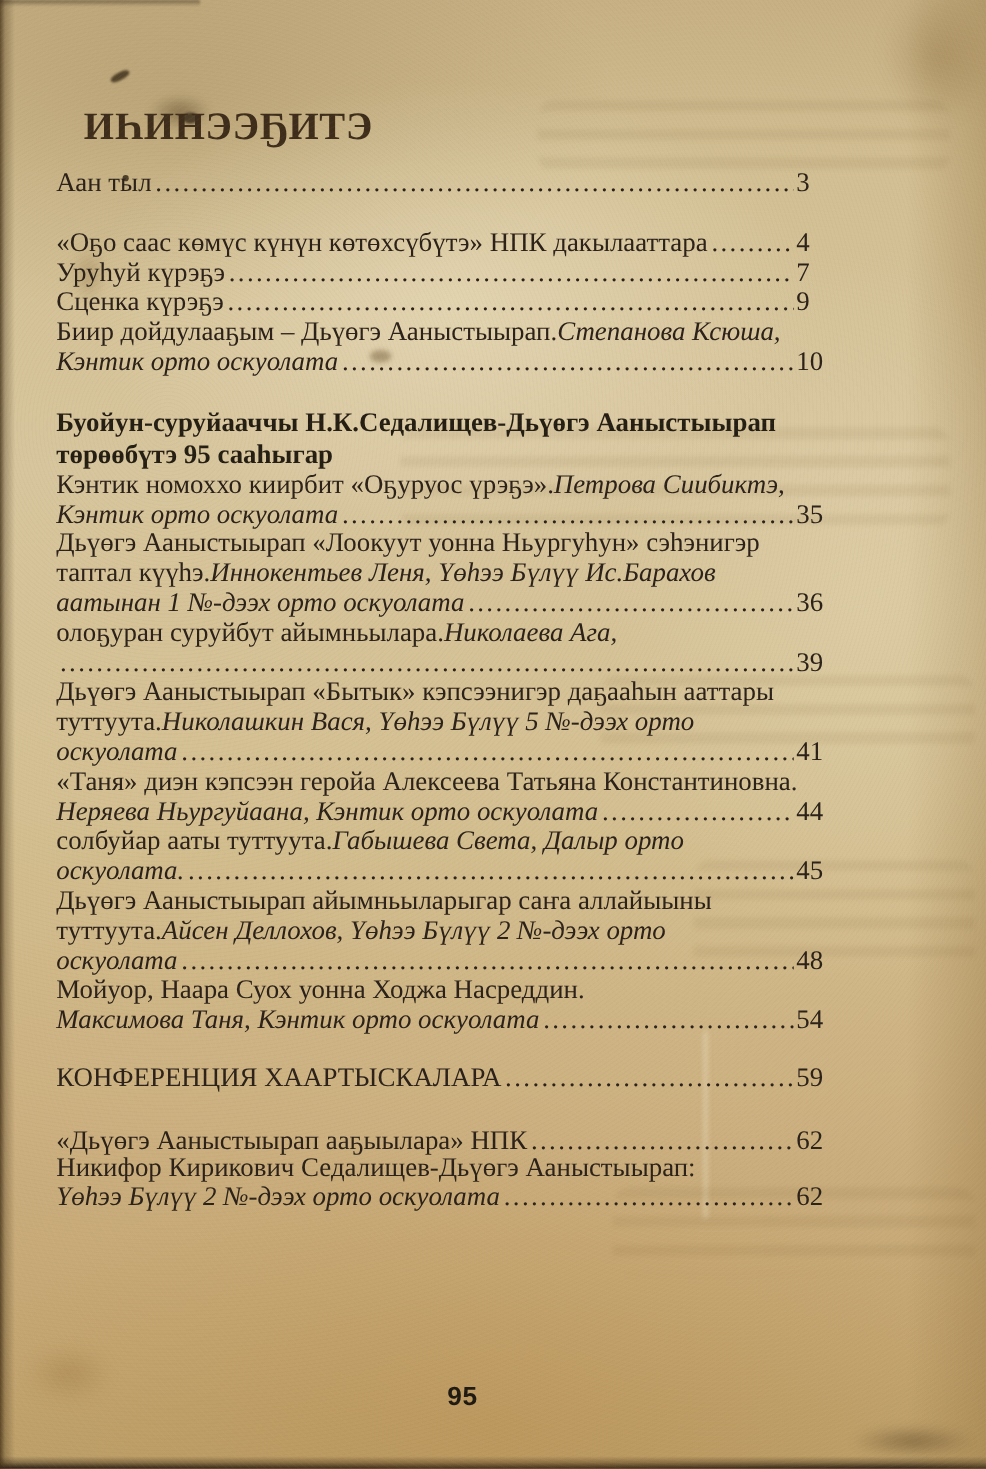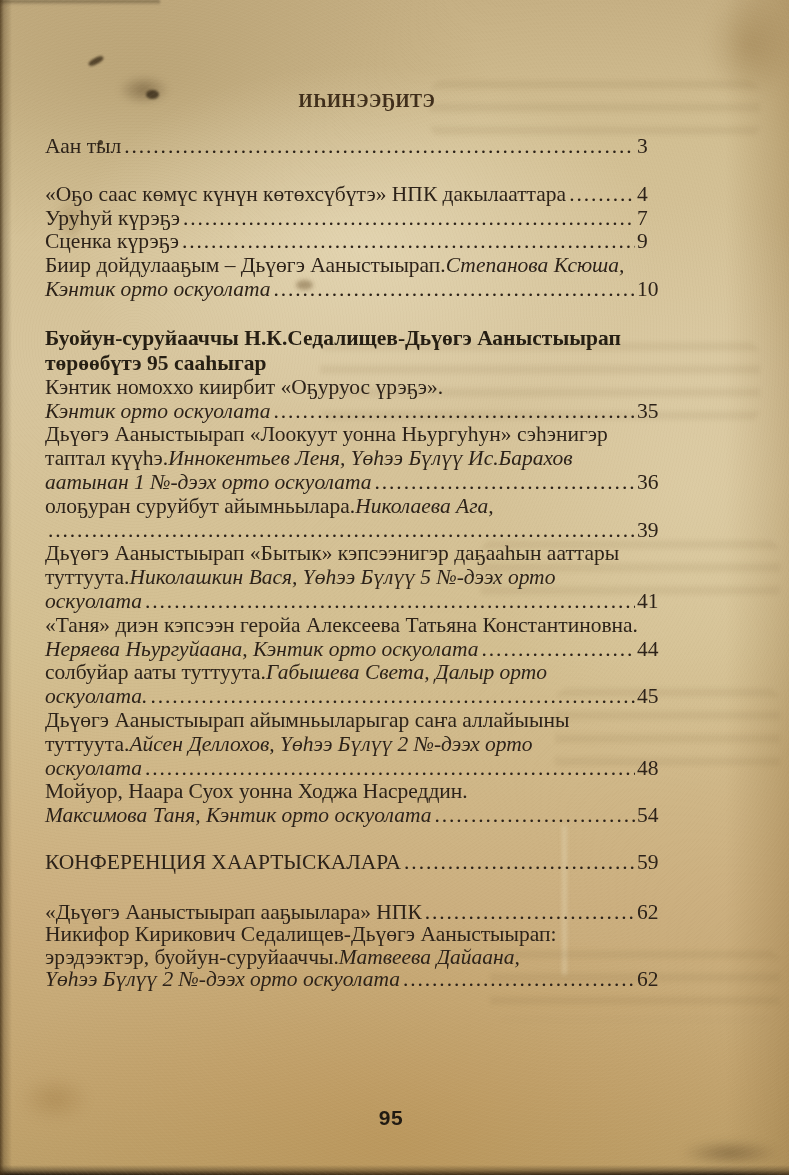--- a/index.html
+++ b/index.html
@@ -26,42 +26,42 @@
     position:absolute; inset:0; pointer-events:none; opacity:.5; z-index:4;
     background-image:
       repeating-radial-gradient(circle at 17% 29%, rgba(108,84,44,.05) 0 1px, rgba(0,0,0,0) 1px 3px),
       repeating-radial-gradient(circle at 73% 61%, rgba(236,226,198,.05) 0 1px, rgba(0,0,0,0) 1px 4px);
   }
   .content {
     position:absolute; left:45px; top:86px; width:622px; z-index:2;
     color:#2b2118; font-size:21.5px; line-height:23.8px;
   }
   h1.title {
-    margin:0; padding-left:22px; text-align:center;
-    font-size:18px; line-height:30px; font-weight:700; letter-spacing:.6px; color:#3e2d1a;
+    margin:0; padding-left:22px; text-align:left;
+    font-size:31px; line-height:30px; font-weight:700; letter-spacing:.6px; color:#3e2d1a;
   }
   .blk { margin:0; }
   .blk-intro      { margin-top:19px; }
   .blk-npk        { margin-top:24px; }
   .blk-header-95  { margin-top:24px; font-weight:700; line-height:25px; color:#241d12; }
   .blk-part-95    { }
   .blk-conference { margin-top:23px; }
   .blk-final      { margin-top:26px; line-height:22.4px; }
   .line { display:flex; align-items:baseline; white-space:nowrap; }
   .sg { flex:none; }
   .it { font-style:italic; }
   .leader {
     flex:1 1 auto; overflow:hidden; white-space:nowrap;
     letter-spacing:1.9px; padding-left:3px; font-style:normal;
   }
   .pagenum { flex:none; width:30px; text-align:left; padding-left:2px; }
   .footer {
     position:absolute; top:1106px; left:0; width:740px; text-align:center; z-index:2;
     font-family:"Liberation Sans","DejaVu Sans",sans-serif;
-    font-weight:700; font-size:21px; color:#1f1911; letter-spacing:.5px;padding-left:21px;
+    font-weight:700; font-size:21px; color:#1f1911; letter-spacing:.5px;
   }
   .edge-top {
     position:absolute; left:0; top:0; width:160px; height:5px; z-index:3;
     background:linear-gradient(180deg, rgba(35,25,12,.45), rgba(35,25,12,0)); filter:blur(1px);
   }
 </style>
 </head>
 <body>
 
 <div class="page">
@@ -123,20 +123,21 @@
           <div class="line">
             <span class="sg">Буойун-суруйааччы Н.К.Седалищев-Дьүөгэ Ааныстыырап</span>
           </div>
           <div class="line">
             <span class="sg">төрөөбүтэ 95 сааһыгар</span>
           </div>
         </div>
         <div class="blk blk-part-95">
           <div class="line">
             <span class="sg">Кэнтик номоххо киирбит «Оҕуруос үрэҕэ». </span>
+            <span class="sg it">Петрова Сиибиктэ,</span>
           </div>
           <div class="line">
             <span class="sg it">Кэнтик орто оскуолата</span>
             <span class="leader">..................................................................................................................................</span>
             <span class="pagenum">35</span>
           </div>
           <div class="line">
             <span class="sg">Дьүөгэ Ааныстыырап «Лоокуут уонна Ньургуһун» сэһэнигэр</span>
           </div>
           <div class="line">
@@ -214,24 +215,20 @@
           </div>
         </div>
         <div class="blk blk-final">
           <div class="line">
             <span class="sg">«Дьүөгэ Ааныстыырап ааҕыылара» НПК </span>
             <span class="leader">..................................................................................................................................</span>
             <span class="pagenum">62</span>
           </div>
           <div class="line">
             <span class="sg">Никифор Кирикович Седалищев-Дьүөгэ Ааныстыырап:</span>
-          </div>
-          <div class="line">
-            <span class="sg">эрэдээктэр, буойун-суруйааччы. </span>
-            <span class="sg it">Матвеева Дайаана,</span>
           </div>
           <div class="line">
             <span class="sg it">Үөһээ Бүлүү 2 №-дээх орто оскуолата</span>
             <span class="leader">..................................................................................................................................</span>
             <span class="pagenum">62</span>
           </div>
         </div>
       </div>
   </div>
 

